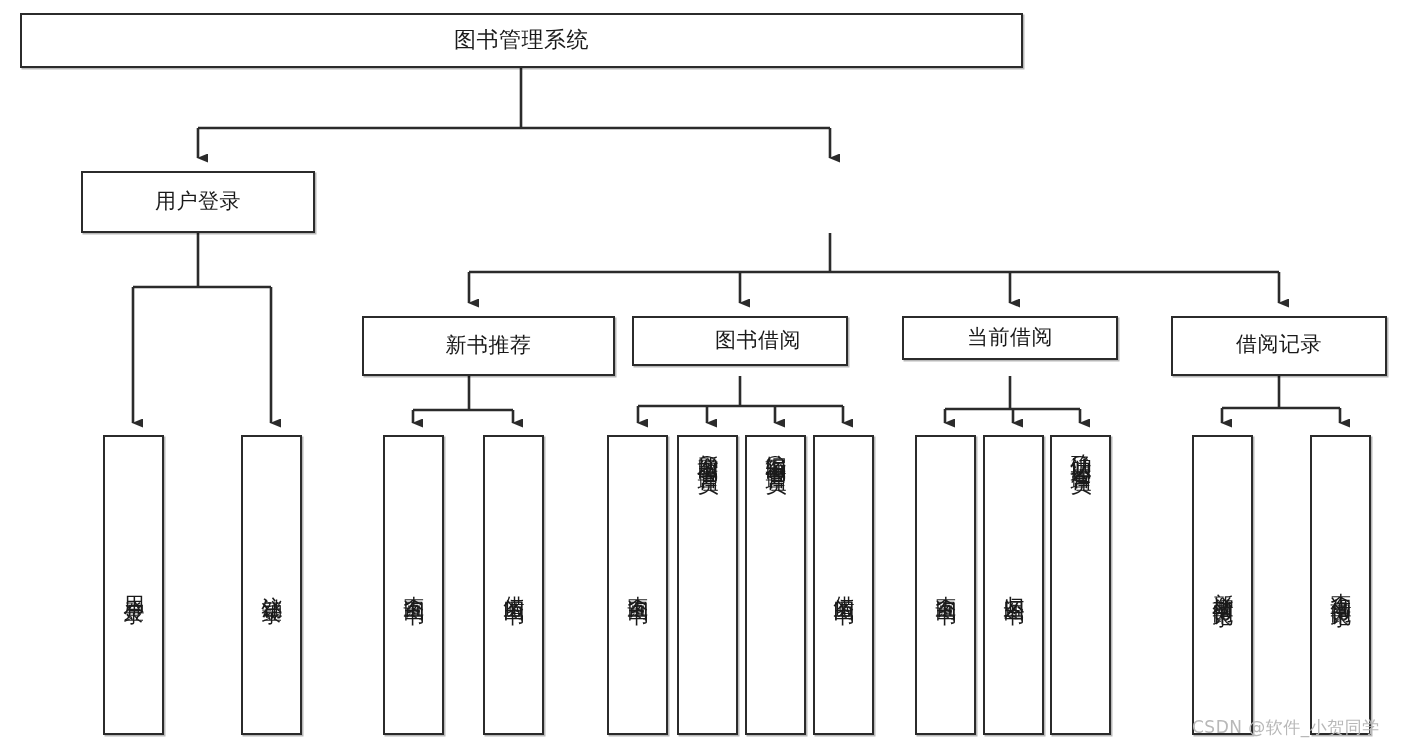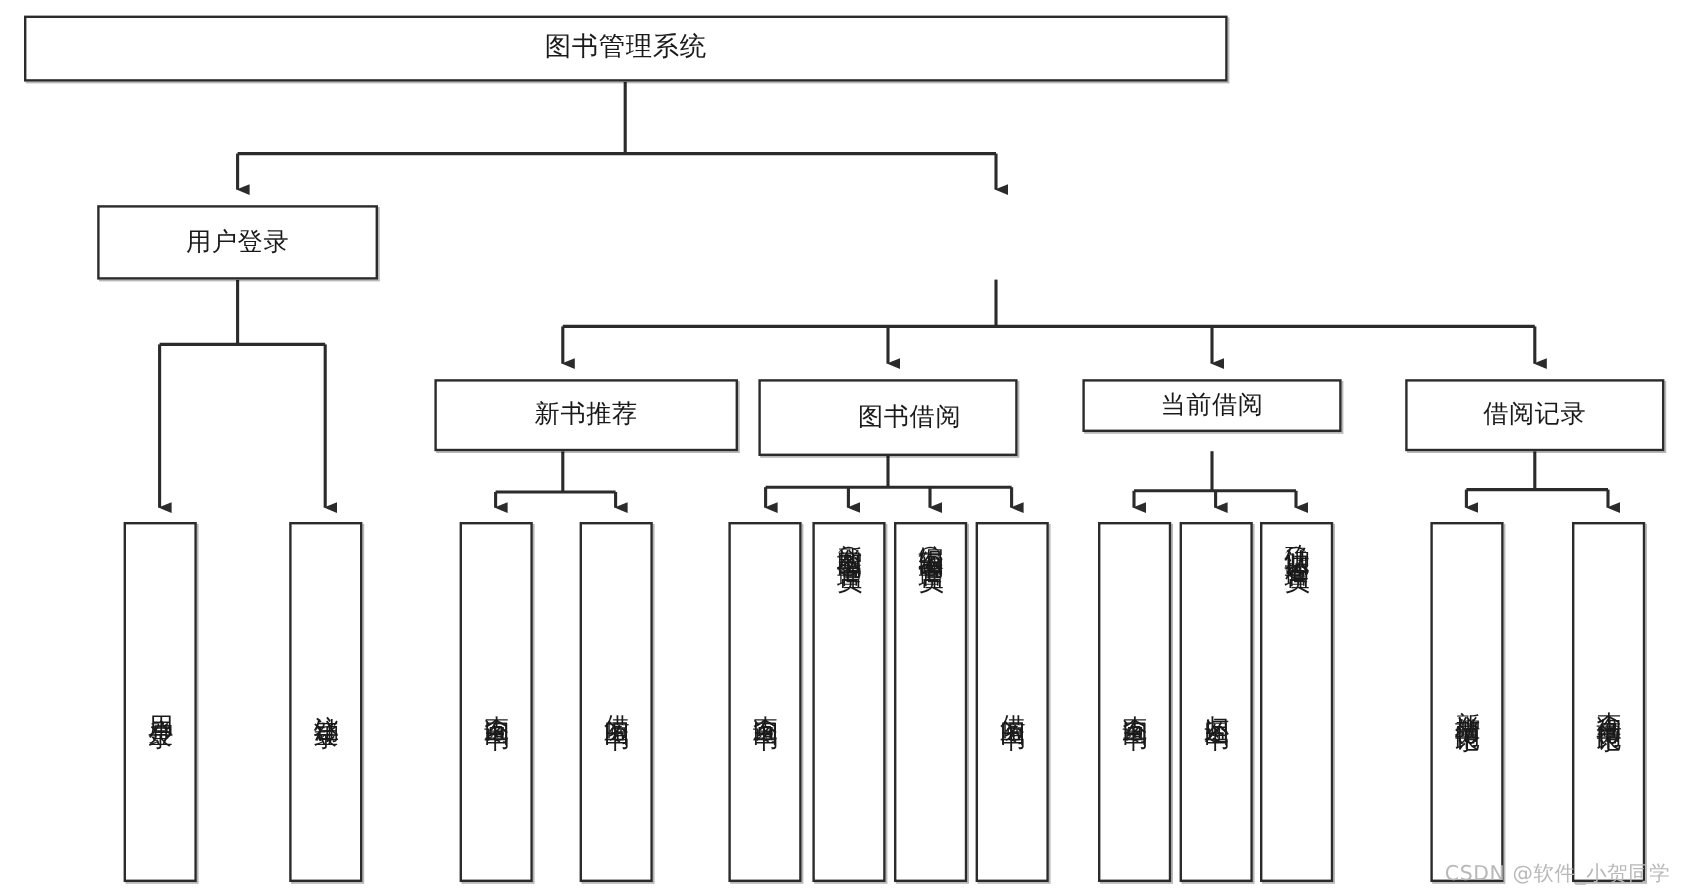--- a/index.html
+++ b/index.html
@@ -59,21 +59,20 @@
   .node.leaf.centered {
     align-items: center;
   }
   .watermark {
     position: absolute;
     font-size: 17px;
     color: #b8b8b8;
     letter-spacing: 0.5px;
     white-space: nowrap;
     font-family: "DejaVu Sans", "Liberation Sans", sans-serif;
-    padding-left: 12px;
   }
 </style>
 </head>
 <body>
 
 <div id="canvas">
 
   <svg class="edges" viewBox="0 0 1405 747">
     <defs>
       <marker id="arrow" markerWidth="10" markerHeight="12" refX="4.5" refY="10" orient="auto" markerUnits="userSpaceOnUse">
@@ -128,27 +127,27 @@
     <span class="label">图书管理系统</span>
   </div>
 
   <div class="node" style="left:81px; top:171px; width:234px; height:62px;">
     <span class="label">用户登录</span>
   </div>
 
   <div class="node" style="left:362px; top:316px; width:253px; height:60px;">
     <span class="label">新书推荐</span>
   </div>
-  <div class="node" style="left:632px; top:316px; width:216px; height:64px;padding-left:36px;">
+  <div class="node" style="left:632px; top:316px; width:216px; height:50px;padding-left:36px;">
     <span class="label">图书借阅</span>
   </div>
   <div class="node" style="left:902px; top:316px; width:216px; height:44px;">
     <span class="label">当前借阅</span>
   </div>
-  <div class="node" style="left:1171px; top:316px; width:216px; height:60px;">
+  <div class="node" style="left:1171px; top:316px; width:216px; height:60px;font-family:Liberation Mono, monospace;">
     <span class="label">借阅记录</span>
   </div>
 
   <div class="node leaf centered" style="left:103px; top:435px; width:61px; height:300px;">
     <span class="label">用户登录</span>
   </div>
   <div class="node leaf centered" style="left:241px; top:435px; width:61px; height:300px;">
     <span class="label">注销登录</span>
   </div>
 

